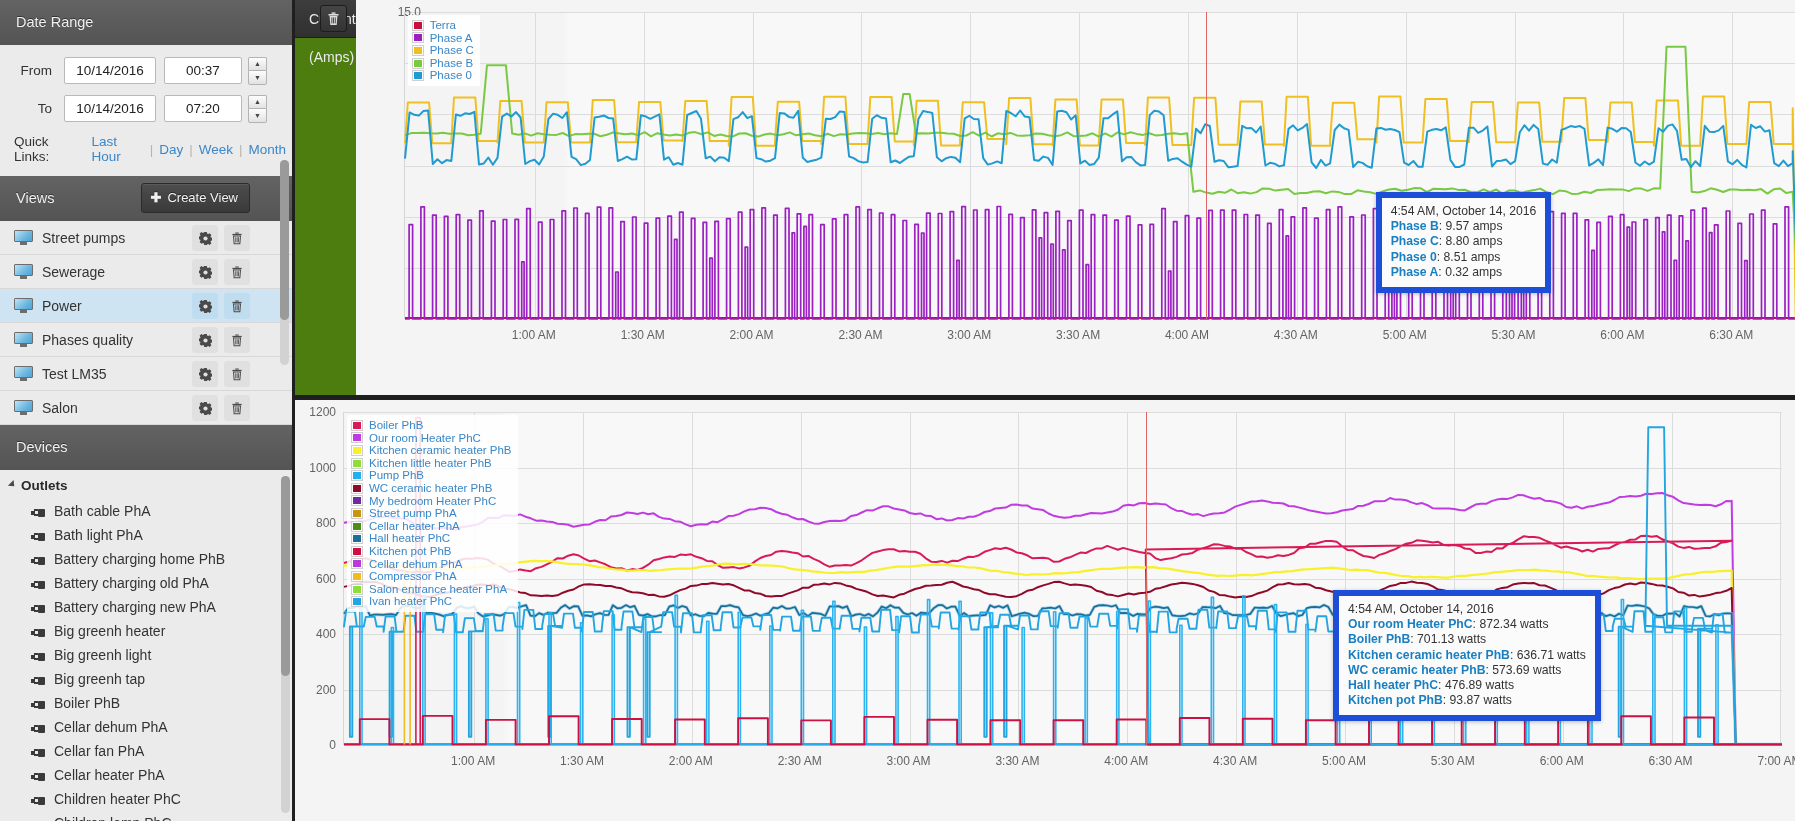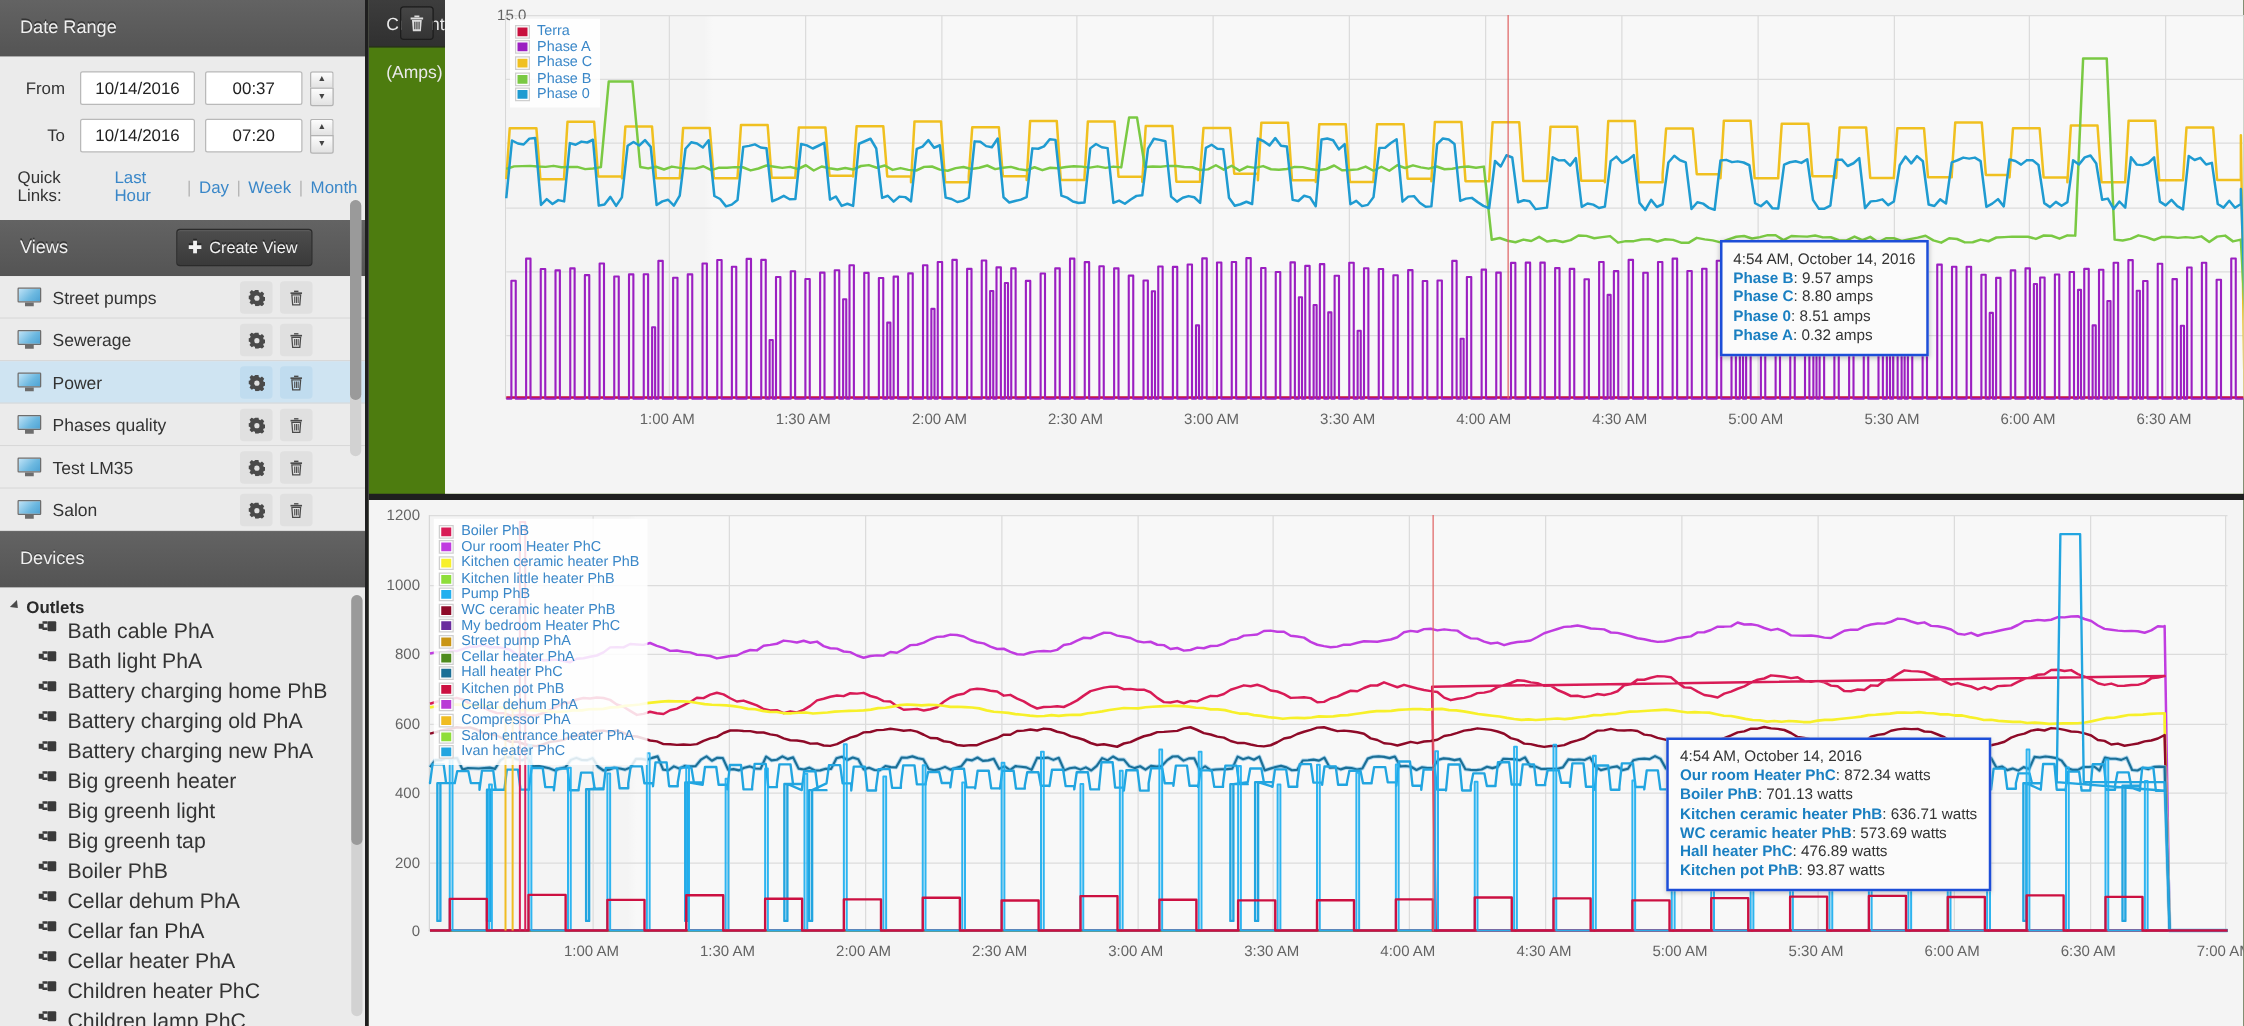--- a/index.html
+++ b/index.html
@@ -90,21 +90,21 @@
   }
   .view-item.selected .sq-btn { background:#c0dcef; }
   .sq-btn svg { display:block; }
 
   
   #devices-body { flex:1 1 auto; overflow:hidden; background:#ebebeb; position:relative; }
   .dev-group { padding: 8px 0 2px 10px; font-size:13.5px; font-weight:bold; color:#2a2a2a; display:flex; align-items:center;}
   .caret { display:inline-block; width:0;height:0; margin-right:6px;
     border-left:5px solid #4a4a4a; border-top:4px solid transparent; border-bottom:4px solid transparent;
     transform: rotate(45deg) translate(-1px,-1px);}
-  .dev-item { height: 24px; display:flex; align-items:flex-start; padding-left: 31px; font-size:17px; color:#333; cursor:pointer;}
+  .dev-item { height: 24px; display:flex; align-items:flex-end; padding-left: 31px; font-size:14px; color:#333; cursor:pointer;}
   .plug-icon { width:14px; height:12px; position:relative; flex:0 0 14px; margin-right:9px;}
   .plug-icon .body { position:absolute; right:0; top:2px; width:7px; height:8px; background:#3a3a3a; border-radius:1px;}
   .plug-icon .p1 { position:absolute; right:7px; top:2px; width:4px; height:2px; background:#3a3a3a;}
   .plug-icon .p2 { position:absolute; right:7px; top:7px; width:4px; height:2px; background:#3a3a3a;}
   .plug-icon .stem { position:absolute; left:0; top:4px; width:4px; height:4px; background:#3a3a3a;}
 
   
   .vscroll { position:absolute; right:2px; width:9px; background:#d2d2d2; border-radius:5px;}
   .vscroll .thumb { position:absolute; left:0; width:9px; background:#9a9a9a; border-radius:5px;}
 
@@ -136,21 +136,21 @@
   .ylabel { position:absolute; right:0; font-size:12px; color:#636363; text-align:right; transform:translateY(-50%); width:44px;}
   .xlabel { position:absolute; font-size:12px; color:#636363; transform:translateX(-50%); white-space:nowrap;}
 
   .legend { position:absolute; background:rgba(255,255,255,.85); padding:4px 6px 4px 4px; z-index:20; }
   .legend .lrow { display:flex; align-items:center; height:12.6px; }
   .legend .swatch { width:12px; height:11px; border:1px solid #cfcfcf; background:#fff; padding:1px; margin-right:6px; flex:0 0 12px;}
   .legend .swatch i { display:block; width:100%; height:100%; }
   .legend .ltext { font-size:11.5px; color:#3a87c8; white-space:nowrap; line-height:12.6px;}
 
   .tooltip {
-    position:absolute; background:#fbfbfb; border:2px solid #1d4ed8;
+    position:absolute; background:#fbfbfb; border:6px solid #1d4ed8;
     box-shadow: 0 1px 4px rgba(0,0,0,.25); padding:6px 9px 7px 9px; z-index:40;
     font-size:12.2px; color:#333; line-height:15.2px; white-space:nowrap;
   }
   .tooltip .ttrow b { color:#1a7fc1; font-weight:bold; }
   .tooltip .ttdate { color:#333; }
 
   .cursorline { position:absolute; width:1px; background:#e06666; z-index:15;}
 
   svg.series { position:absolute; left:0; top:0; overflow:visible; }
   .panel-divider { height:5px; background:#1f1f1f; flex:0 0 5px;}

